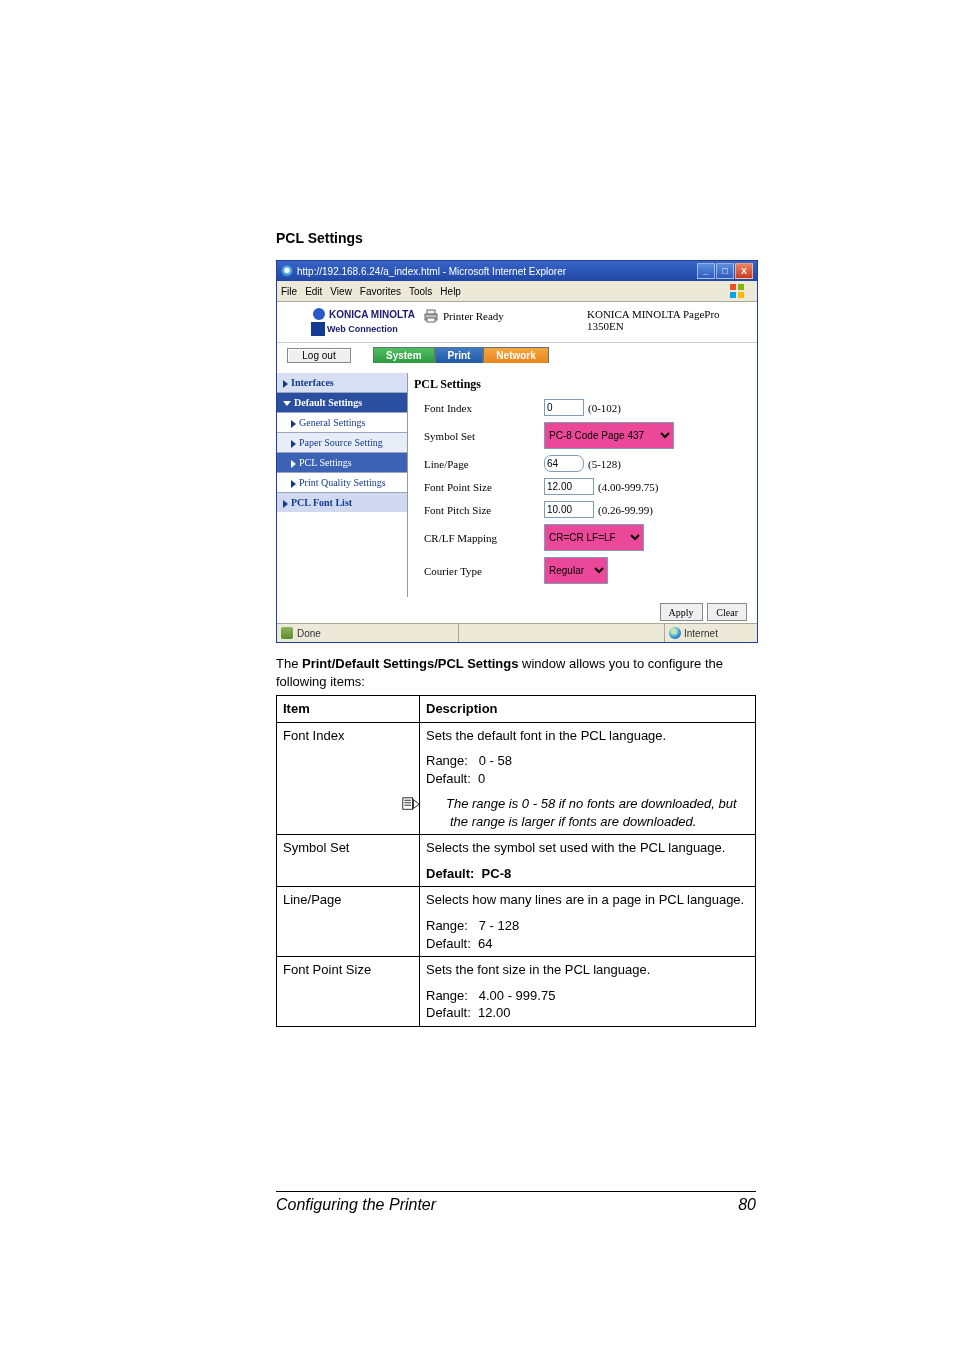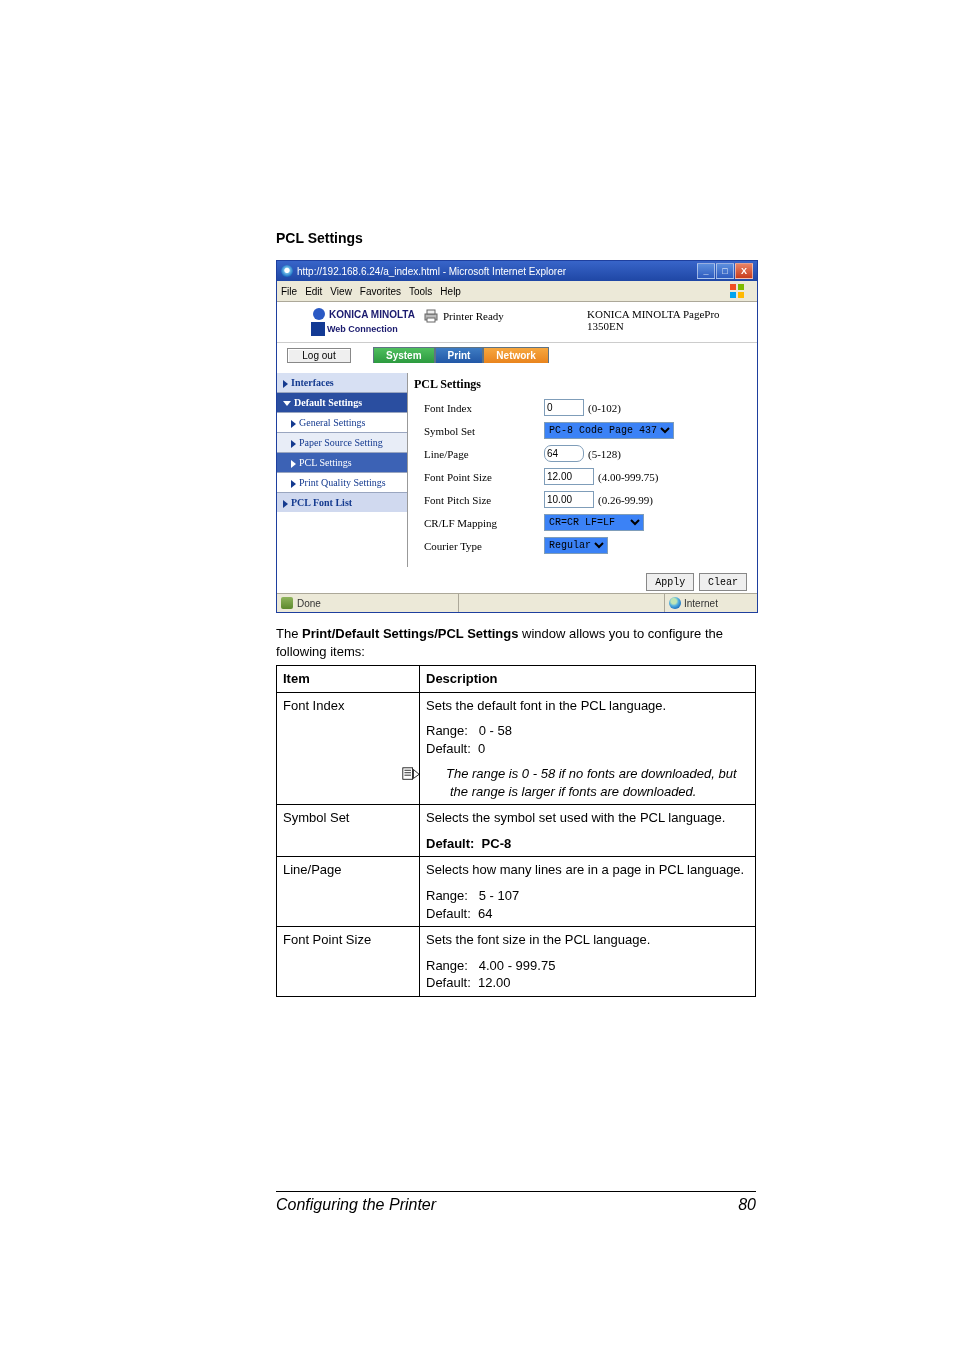--- a/index.html
+++ b/index.html
@@ -133,28 +133,28 @@
   .form-title { font-weight:bold; margin-bottom:4px; font-family: "Times New Roman", serif; font-size:12px;}
   .form-row { display:flex;align-items:center; padding: 3px 0; }
   .form-row .lbl { width: 120px; padding-left:10px;}
   .form-row input[type="text"] {
     font-size:10px; padding:0 2px; height:15px;
     border: 1px solid #7f9db9;
     font-family: Arial;
   }
   .hint { margin-left: 4px; font-size:11px;}
   .sel-ctrl {
-    font-size:10px;height:17px;border:1px solid #7f9db9;font-family:Liberation Mono, monospace;
-    background:#3b82f6;
+    font-size:10px;height:27px;border:1px solid #7f9db9;font-family:Liberation Sans, sans-serif;
+    background:#ec4899;
   }
   .btnrow { text-align:right; padding: 6px 10px 2px; }
   .btnrow button {
     font-size:10px; padding: 0 8px; height:18px;
     background: #efefef; border:1px solid #888; margin-left:2px;
-    font-family: Liberation Mono, monospace;
+    font-family: Liberation Serif, serif;
   }
   .statusbar {
     background:#ece9d8;
     border-top:1px solid #aca899;
     display:flex;align-items:center;
     font-size:10px; color:#333;
     height: 18px;
     padding: 0 4px;
   }
   .statusbar .seg { border-left:1px solid #aca899; height:100%; margin-left:auto; display:flex;align-items:center; padding: 0 4px;}
@@ -361,21 +361,21 @@
         <div>Selects the symbol set used with the PCL language.</div>
         <div class="spacer"></div>
         <div style="white-space:pre;font-weight:bold;">Default:  PC-8</div>
       </td>
     </tr>
     <tr>
       <td>Line/Page</td>
       <td>
         <div>Selects how many lines are in a page in PCL language.</div>
         <div class="spacer"></div>
-        <div style="white-space:pre;">Range:   5 - 107</div>
+        <div style="white-space:pre;">Range:   7 - 128</div>
         <div style="white-space:pre;">Default:  64</div>
       </td>
     </tr>
     <tr>
       <td>Font Point Size</td>
       <td>
         <div>Sets the font size in the PCL language.</div>
         <div class="spacer"></div>
         <div style="white-space:pre;">Range:   4.00 - 999.75</div>
         <div style="white-space:pre;">Default:  12.00</div>

